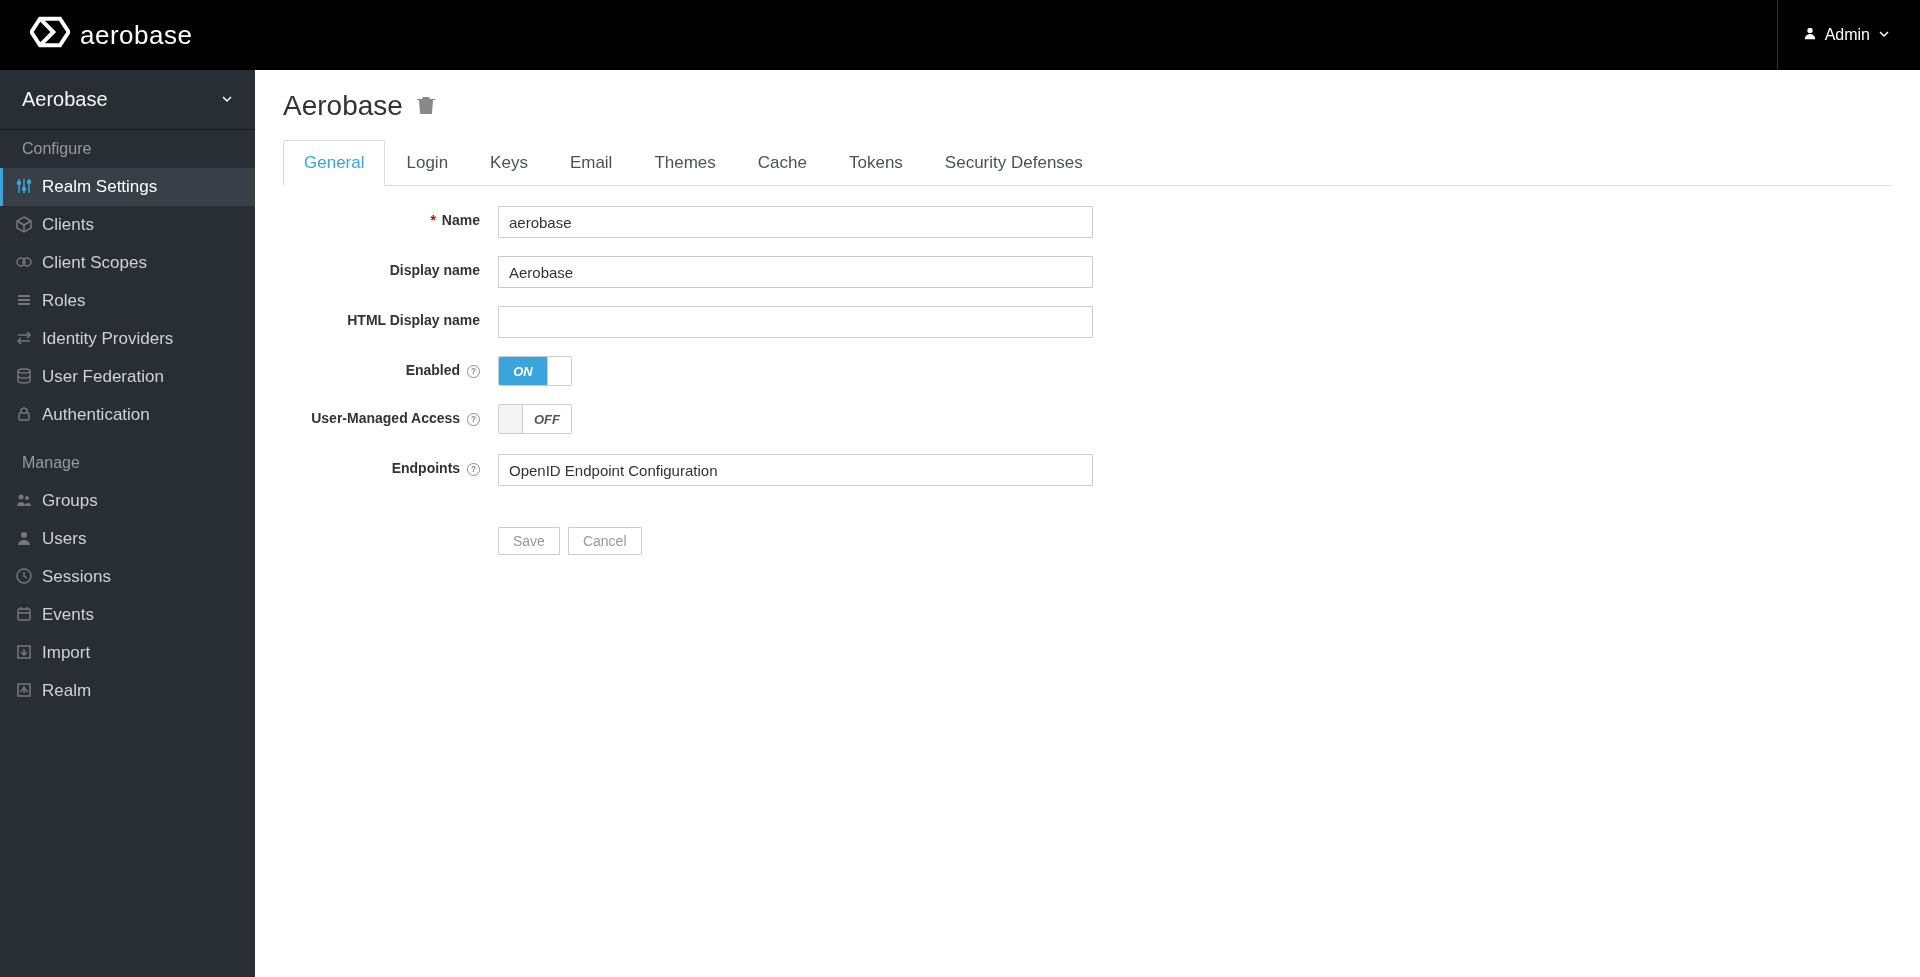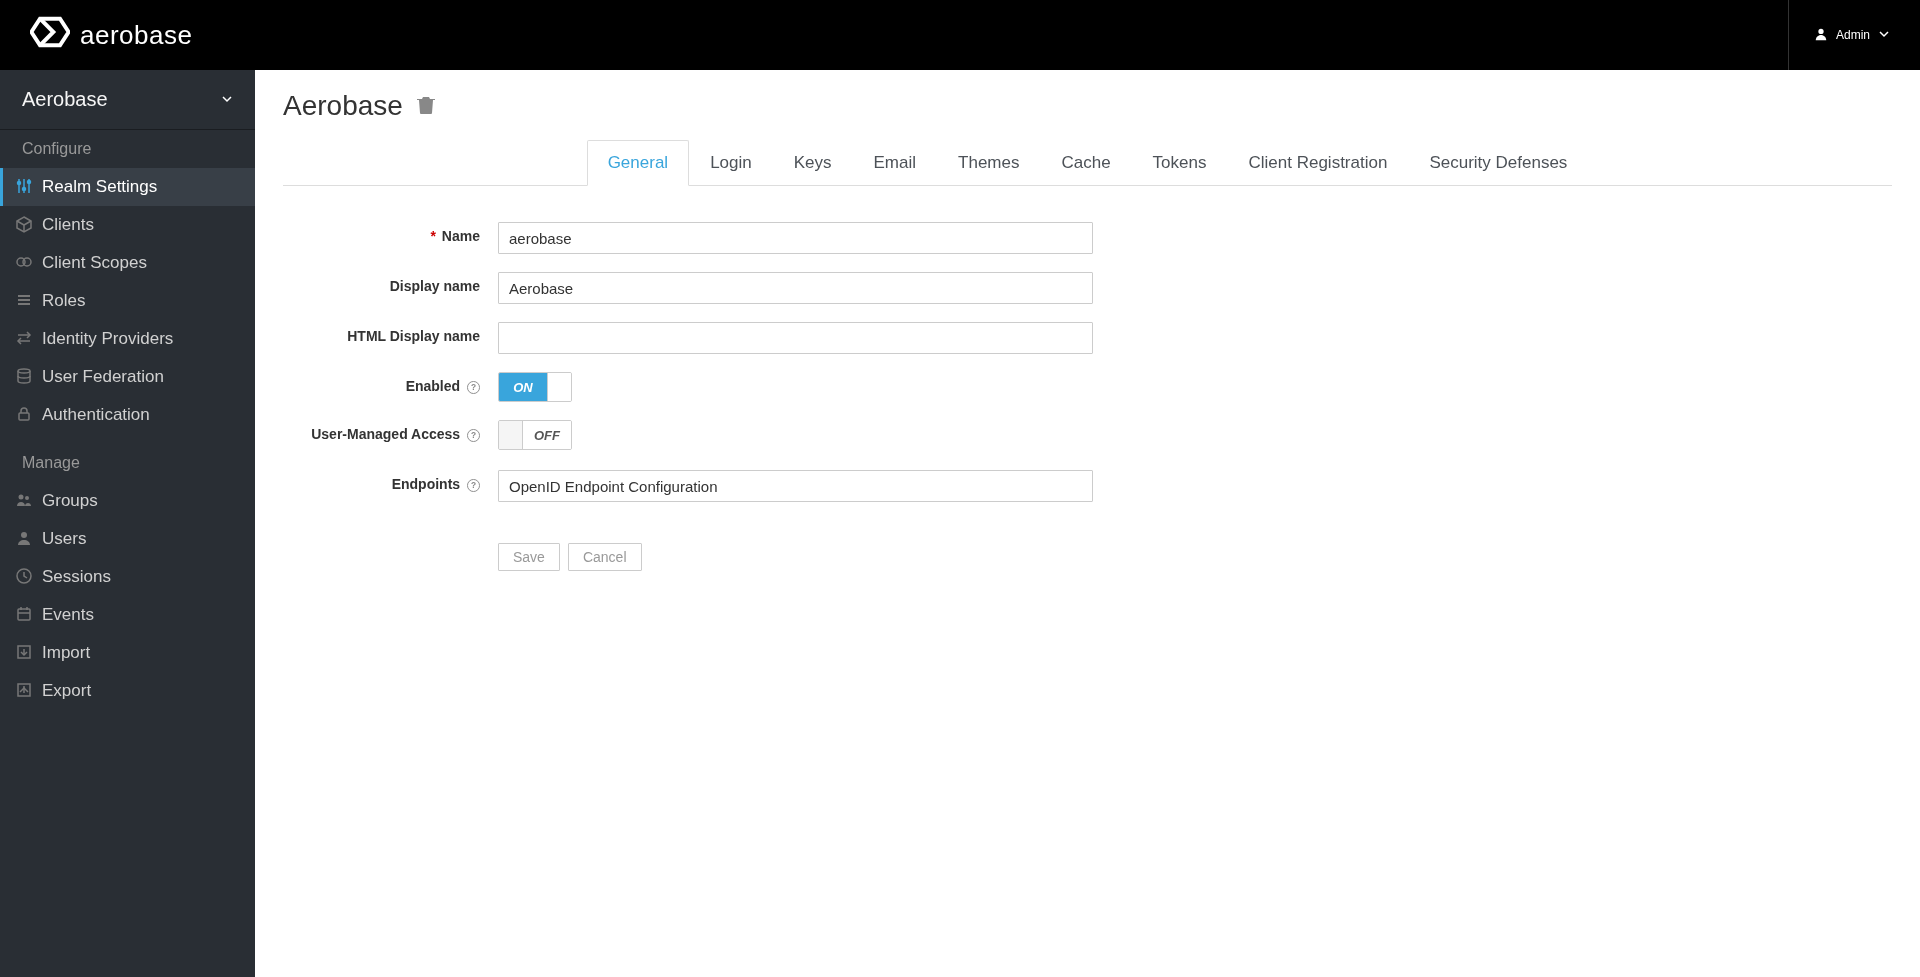--- a/index.html
+++ b/index.html
@@ -2,21 +2,21 @@
 <html><head>
 <meta charset="utf-8">
 <style>
 * { box-sizing: border-box; margin: 0; padding: 0; }
 body { font-family: "Helvetica Neue", Helvetica, Arial, sans-serif; font-size: 14px; color: #333; background: #fff; }
 
 
 .header { background: #000; height: 70px; display: flex; align-items: center; justify-content: space-between; padding: 0 30px; }
 .logo { display: flex; align-items: center; gap: 10px; color: #fff; font-size: 26px; font-weight: 400; letter-spacing: 0.5px; }
 .logo svg { width: 40px; height: 32px; }
-.user-menu { display: flex; align-items: center; gap: 8px; color: #fff; font-size: 12px; cursor: pointer; border-left: 1px solid #333; padding-left: 25px; height: 100%; }
+.user-menu { display: flex; align-items: center; gap: 8px; color: #fff; font-size: 16px; cursor: pointer; border-left: 1px solid #333; padding-left: 25px; height: 100%; }
 .user-menu .user-icon { width: 14px; height: 14px; }
 
 
 .container { display: flex; min-height: calc(100vh - 70px); }
 
 
 .sidebar { width: 255px; background: #292e34; color: #fff; flex-shrink: 0; }
 .realm-selector { padding: 18px 22px; display: flex; align-items: center; justify-content: space-between; cursor: pointer; border-bottom: 1px solid #1a1d21; }
 .realm-selector-name { font-size: 20px; color: #f5f5f5; }
 .section-header { padding: 10px 22px; font-size: 16px; color: #999; }
@@ -25,21 +25,21 @@
 .nav-icon { width: 18px; height: 18px; flex-shrink: 0; position: absolute; left: 15px; color: #777; }
 .nav-item.active .nav-icon { left: 12px; color: #39a5dc; }
 
 
 .content { flex: 1; padding: 20px 28px; background: #fff; }
 .page-title { display: flex; align-items: center; gap: 14px; margin-bottom: 18px; }
 .page-title h1 { font-size: 28px; font-weight: 300; color: #333; }
 .trash-icon { width: 18px; height: 20px; color: #888; cursor: pointer; }
 
 
-.tabs { display: flex; border-bottom: 1px solid #ddd; margin-bottom: 36px; justify-content: center; }
+.tabs { display: flex; border-bottom: 1px solid #ddd; margin-bottom: 20px; }
 .tab { padding: 12px 20px; font-size: 17px; color: #4d5258; cursor: pointer; border: 1px solid transparent; border-bottom: none; text-decoration: none; }
 .tab.active { color: #39a5dc; border-color: #ddd; border-bottom: 1px solid #fff; margin-bottom: -1px; background: #fff; border-radius: 2px 2px 0 0;}
 
 
 .form-row { display: flex; align-items: flex-start; margin-bottom: 18px; }
 .form-label { width: 215px; text-align: right; padding-right: 18px; padding-top: 6px; font-weight: 600; font-size: 14px; color: #333; }
 .form-label .required { color: #c00; margin-right: 2px; }
 .form-label .help-icon { width: 13px; height: 13px; color: #888; vertical-align: middle; margin-left: 3px; }
 .form-control-wrap { flex: 0 0 595px; }
 .form-input { width: 100%; padding: 5px 10px; font-size: 15px; border: 1px solid #ccc; border-radius: 1px; height: 32px; color: #333; }
@@ -201,21 +201,21 @@
             <polyline points="6,9 9,12 12,9"></polyline>
           </svg></span>
       <span>Import</span>
     </a>
     <a class="nav-item">
       <span class="nav-icon"><svg viewBox="0 0 18 18" fill="none" stroke="currentColor" stroke-width="1.5">
             <rect x="3" y="3" width="12" height="12"></rect>
             <polyline points="7,7 11,3 15,7" transform="translate(-2,4)"></polyline>
             <line x1="9" y1="12" x2="9" y2="5"></line>
           </svg></span>
-      <span>Export</span>
+      <span>Realm</span>
     </a>
   </div>
 
   <div class="content">
     <div class="page-title">
       <h1>Aerobase</h1>
       <span>
         <svg class="trash-icon" viewBox="0 0 18 20" fill="#888">
             <path d="M2 5h14l-1 13a1 1 0 01-1 1H4a1 1 0 01-1-1L2 5zm4-3h6l1 2H5l1-2zM0 4h18v1H0z"></path>
           </svg>
@@ -223,21 +223,20 @@
     </div>
 
     <div class="tabs">
       <a class="tab active">General</a>
       <a class="tab">Login</a>
       <a class="tab">Keys</a>
       <a class="tab">Email</a>
       <a class="tab">Themes</a>
       <a class="tab">Cache</a>
       <a class="tab">Tokens</a>
-      <a class="tab">Client Registration</a>
       <a class="tab">Security Defenses</a>
     </div>
 
     <div class="form-row">
       <label class="form-label"><span class="required">*</span> <span>Name</span></label>
       <div class="form-control-wrap"><input class="form-input" value="aerobase" style=""></div>
     </div>
 
     <div class="form-row">
       <label class="form-label">Display name</label>

